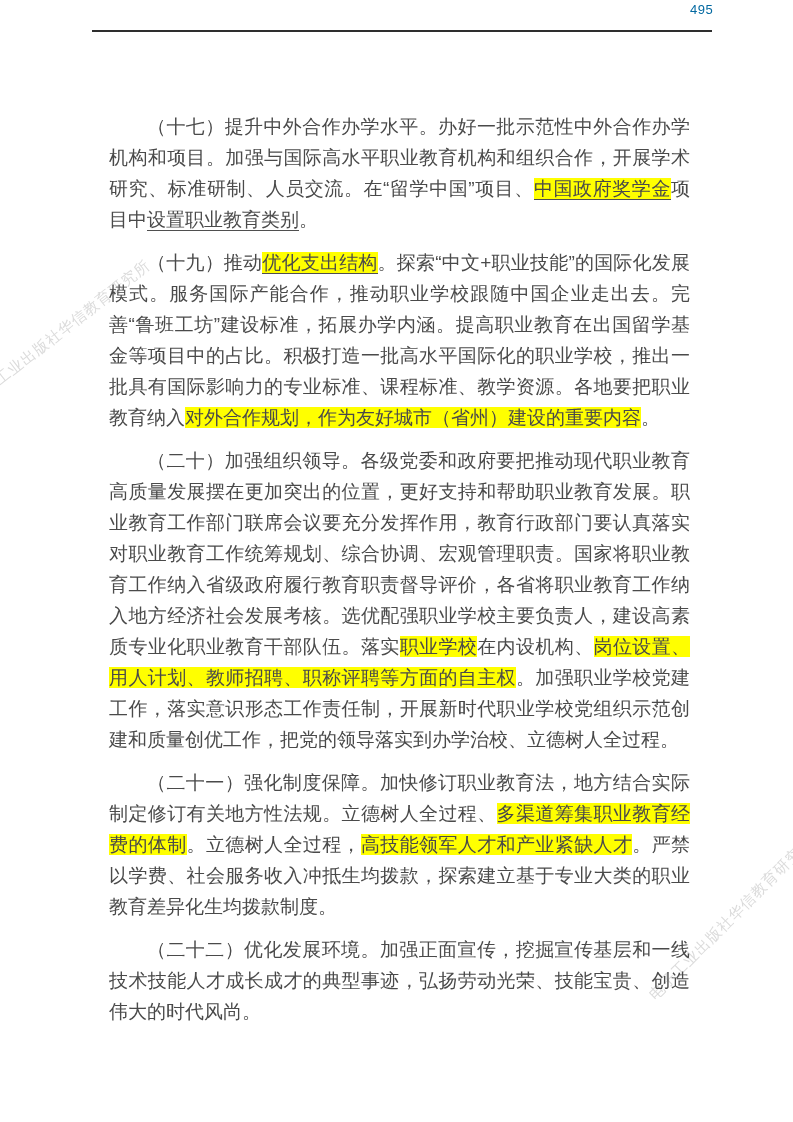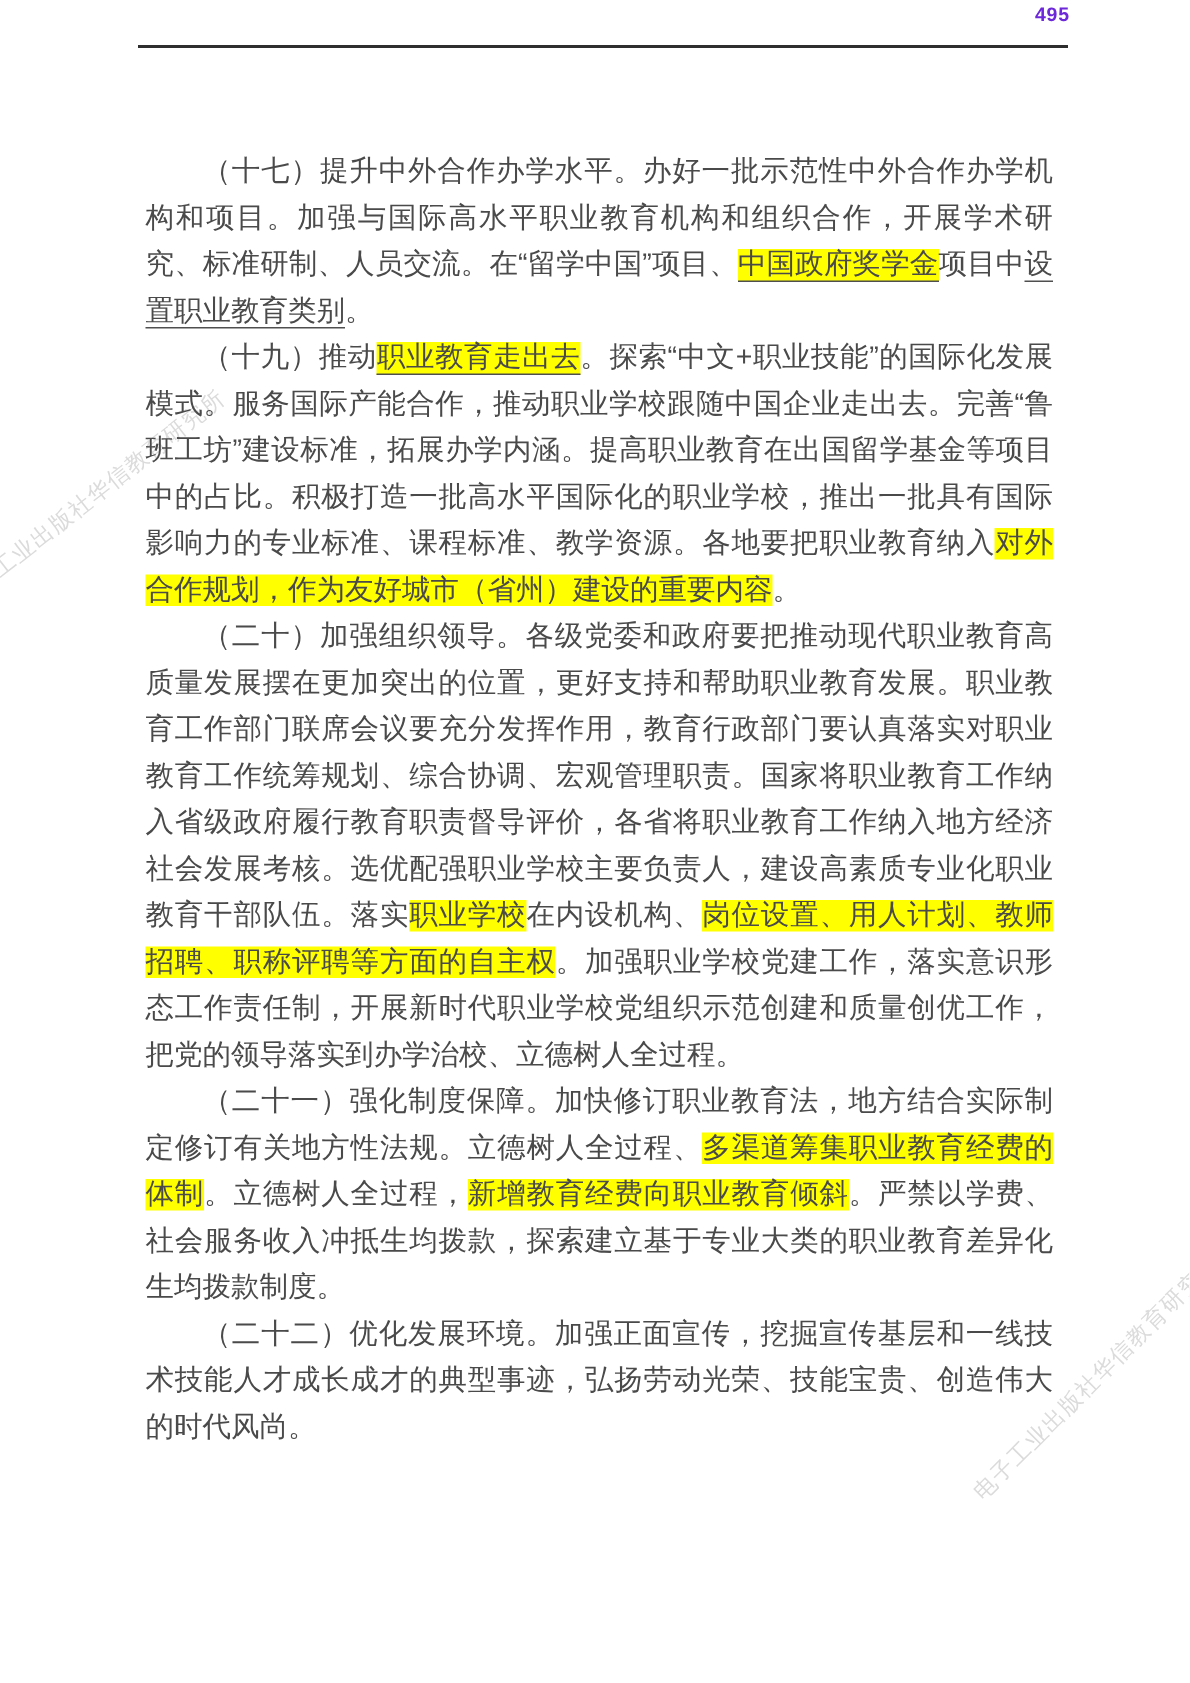--- a/index.html
+++ b/index.html
@@ -6,35 +6,35 @@
   .page{
     position:relative;
     width:793px;height:1122px;
     background:#ffffff;
     overflow:hidden;
     font-family:"Liberation Sans","DejaVu Sans",sans-serif;
     color:#4a4a4a;
   }
   .page-number{
     position:absolute;top:2px;left:690px;
-    font-size:13px;font-weight:bold;color:#6d28d9;
+    font-size:13px;font-weight:normal;color:#0369a1;
     letter-spacing:0.5px;
   }
   .header-rule{
     position:absolute;top:30px;left:92px;width:620px;height:2px;
     background:#2e2e2e;
   }
   .doc-body{
     position:absolute;top:99px;left:97px;width:605px;
     font-size:19px;line-height:31px;
     text-align:justify;
     color:#4a4a4a;
   }
   .doc-body p.para{
-    margin:0;padding:0;
+    margin:12px;padding:0;
     text-indent:2em;
   }
   .n{}
   .hl{background:var(--hl,#ffff00);}
   .u{border-bottom:1.6px solid #4f4f4f;}
   .watermark{
     position:absolute;
     font-size:15px;
     color:#cfcfcf;
     opacity:0.75;
@@ -51,18 +51,18 @@
 
 <div class="page">
   <div class="page-number">495</div>
   <div class="header-rule"></div>
 
   <div class="watermark wm-1">电子工业出版社华信教育研究所</div>
   <div class="watermark wm-2">电子工业出版社华信教育研究所</div>
 
   <div class="doc-body">
       <p class="para"><span class="n">（十七）提升中外合作办学水平。办好一批示范性中外合作办学机构和项目。加强与国际高水平职业教育机构和组织合作，开展学术研究、标准研制、人员交流。在“留学中国”项目、</span><span class="hl u">中国政府奖学金</span><span class="n">项目中</span><span class="u">设置职业教育类别</span><span class="n">。</span></p>
-      <p class="para"><span class="n">（十九）推动</span><span class="hl u">职业教育走出去</span><span class="n">。探索“中文+职业技能”的国际化发展模式。服务国际产能合作，推动职业学校跟随中国企业走出去。完善“鲁班工坊”建设标准，拓展办学内涵。提高职业教育在出国留学基金等项目中的占比。积极打造一批高水平国际化的职业学校，推出一批具有国际影响力的专业标准、课程标准、教学资源。各地要把职业教育纳入</span><span class="hl">对外合作规划，作为友好城市（省州）建设的重要内容</span><span class="n">。</span></p>
+      <p class="para"><span class="n">（十九）推动</span><span class="hl u">优化支出结构</span><span class="n">。探索“中文+职业技能”的国际化发展模式。服务国际产能合作，推动职业学校跟随中国企业走出去。完善“鲁班工坊”建设标准，拓展办学内涵。提高职业教育在出国留学基金等项目中的占比。积极打造一批高水平国际化的职业学校，推出一批具有国际影响力的专业标准、课程标准、教学资源。各地要把职业教育纳入</span><span class="hl">对外合作规划，作为友好城市（省州）建设的重要内容</span><span class="n">。</span></p>
       <p class="para"><span class="n">（二十）加强组织领导。各级党委和政府要把推动现代职业教育高质量发展摆在更加突出的位置，更好支持和帮助职业教育发展。职业教育工作部门联席会议要充分发挥作用，教育行政部门要认真落实对职业教育工作统筹规划、综合协调、宏观管理职责。国家将职业教育工作纳入省级政府履行教育职责督导评价，各省将职业教育工作纳入地方经济社会发展考核。选优配强职业学校主要负责人，建设高素质专业化职业教育干部队伍。落实</span><span class="hl">职业学校</span><span class="n">在内设机构、</span><span class="hl">岗位设置、用人计划、教师招聘、职称评聘等方面的自主权</span><span class="n">。加强职业学校党建工作，落实意识形态工作责任制，开展新时代职业学校党组织示范创建和质量创优工作，把党的领导落实到办学治校、立德树人全过程。</span></p>
-      <p class="para"><span class="n">（二十一）强化制度保障。加快修订职业教育法，地方结合实际制定修订有关地方性法规。立德树人全过程、</span><span class="hl">多渠道筹集职业教育经费的体制</span><span class="n">。立德树人全过程，</span><span class="hl">新增教育经费向职业教育倾斜</span><span class="n">。严禁以学费、社会服务收入冲抵生均拨款，探索建立基于专业大类的职业教育差异化生均拨款制度。</span></p>
+      <p class="para"><span class="n">（二十一）强化制度保障。加快修订职业教育法，地方结合实际制定修订有关地方性法规。立德树人全过程、</span><span class="hl">多渠道筹集职业教育经费的体制</span><span class="n">。立德树人全过程，</span><span class="hl">高技能领军人才和产业紧缺人才</span><span class="n">。严禁以学费、社会服务收入冲抵生均拨款，探索建立基于专业大类的职业教育差异化生均拨款制度。</span></p>
       <p class="para"><span class="n">（二十二）优化发展环境。加强正面宣传，挖掘宣传基层和一线技术技能人才成长成才的典型事迹，弘扬劳动光荣、技能宝贵、创造伟大的时代风尚。</span></p>
     </div>
 </div>
 
 </body></html>

